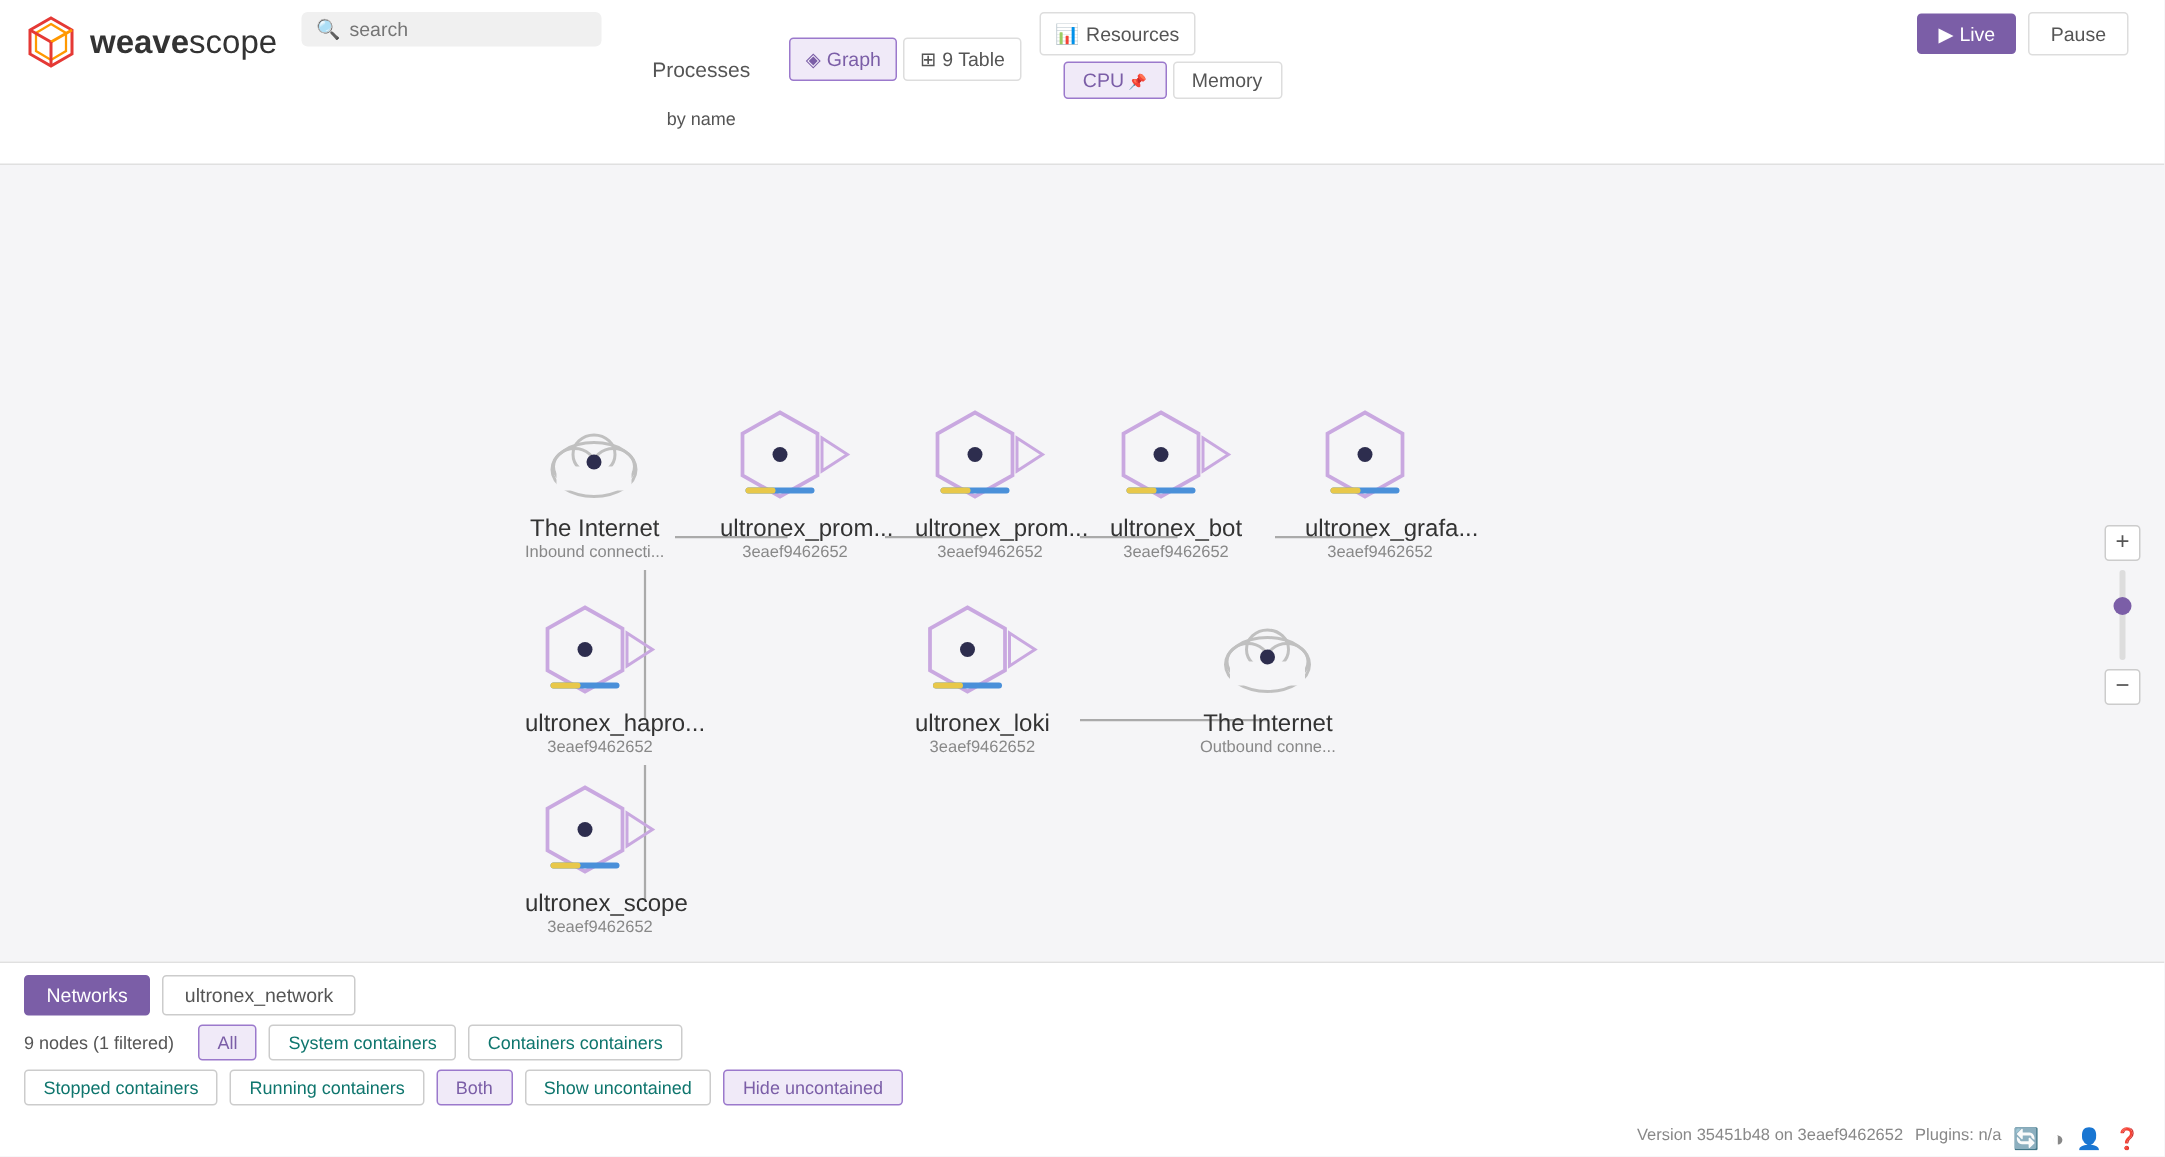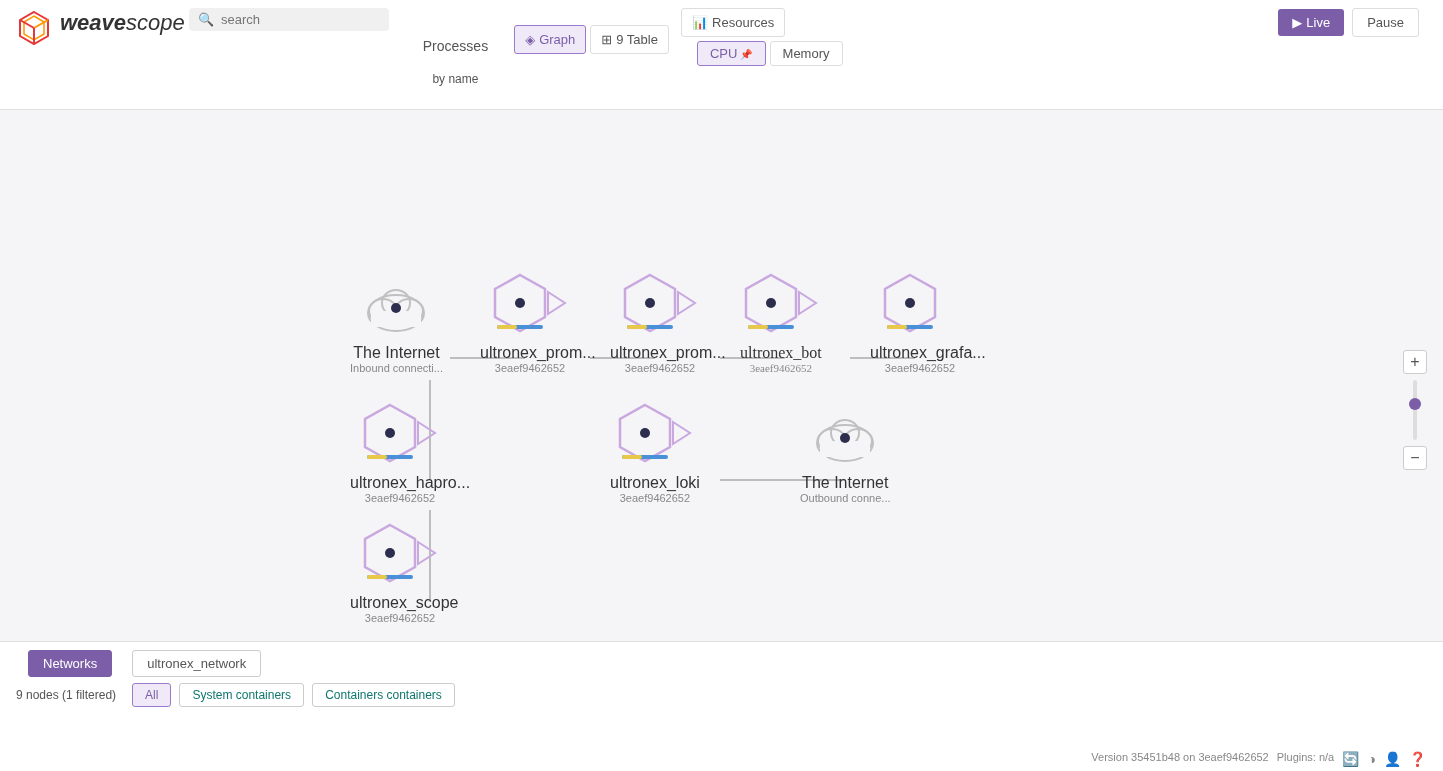--- a/index.html
+++ b/index.html
@@ -10,23 +10,23 @@
       background: #fff;
       border-bottom: 1px solid #e0e0e0;
       display: flex;
       align-items: flex-start;
       padding: 0 16px;
       position: relative;
       z-index: 10;
     }
     .logo-area {
       display: flex;
+      align-items: center;
       padding: 10px 0;
-      margin-right: 4px;
-      font-style: italic;
+      margin-right: 16px;
     }
     .logo-icon {
       width: 36px;
       height: 36px;
       margin-right: 8px;
     }
     .search-wrap {
       display: flex;
       align-items: center;
       background: #f0f0f0;
@@ -238,21 +238,20 @@
       margin-right: 8px;
     }
     .tab-btn {
       padding: 5px 14px;
       border: 1px solid #ccc;
       border-radius: 3px;
       font-size: 13px;
       cursor: pointer;
       background: #fff;
       color: #555;
-      margin-left: 12px;
     }
     .tab-btn.active-tab {
       background: #7b5ea7;
       color: #fff;
       border-color: #7b5ea7;
     }
 
     
     .status-bar {
       position: absolute;
@@ -448,21 +447,21 @@
     <polygon points="35,5 60,19 60,47 35,61 10,47 10,19" fill="none" stroke="#c9a8e0" stroke-width="2.5"></polygon>
               <circle cx="35" cy="33" r="5" fill="#2d2d4e"></circle>
               <rect x="12" y="55" width="46" height="4" rx="2" fill="#4a90d9"></rect>
                <rect x="12" y="55" width="20" height="4" rx="2" fill="#e8c84a"></rect>
               <polygon points="63,22 80,33 63,44" fill="none" stroke="#c9a8e0" stroke-width="2"></polygon>
   </svg>
           </div>
     <div class="node-label">ultronex_prom...</div>
     <div class="node-sublabel">3eaef9462652</div>
   </div>
-        <div class="node-wrapper" style="left: 740px; top: 160px; font-family: Liberation Serif, serif;">
+        <div class="node-wrapper" style="left: 740px; top: 160px;">
     <div class="node-shape">
             <svg width="90" height="70" viewBox="0 0 90 70" class="node-svg">
     <polygon points="35,5 60,19 60,47 35,61 10,47 10,19" fill="none" stroke="#c9a8e0" stroke-width="2.5"></polygon>
               <circle cx="35" cy="33" r="5" fill="#2d2d4e"></circle>
               <rect x="12" y="55" width="46" height="4" rx="2" fill="#4a90d9"></rect>
                <rect x="12" y="55" width="20" height="4" rx="2" fill="#e8c84a"></rect>
               <polygon points="63,22 80,33 63,44" fill="none" stroke="#c9a8e0" stroke-width="2"></polygon>
   </svg>
           </div>
     <div class="node-label">ultronex_bot</div>
@@ -552,20 +551,27 @@
       <div class="tab-btn">ultronex_network</div>
     </div>
 
     <div class="bottom-row">
       <span class="nodes-count">9 nodes (1 filtered)</span>
       <div class="filter-btn active">All</div>
       <div class="filter-btn">System containers</div>
       <div class="filter-btn">Containers containers</div>
     </div>
 
+    <div class="bottom-row">
+      <div class="filter-btn">Stopped containers</div>
+      <div class="filter-btn">Running containers</div>
+      <div class="filter-btn active">Both</div>
+      <div class="filter-btn">Show uncontained</div>
+      <div class="filter-btn active">Hide uncontained</div>
+    </div>
 
     <div class="status-bar">
       <span>Version 35451b48 on 3eaef9462652</span>
       <span>Plugins: n/a</span>
       <span class="status-icon">🔄</span>
       <span class="status-icon">◑</span>
       <span class="status-icon">👤</span>
       <span class="status-icon">❓</span>
     </div>
   </div>

